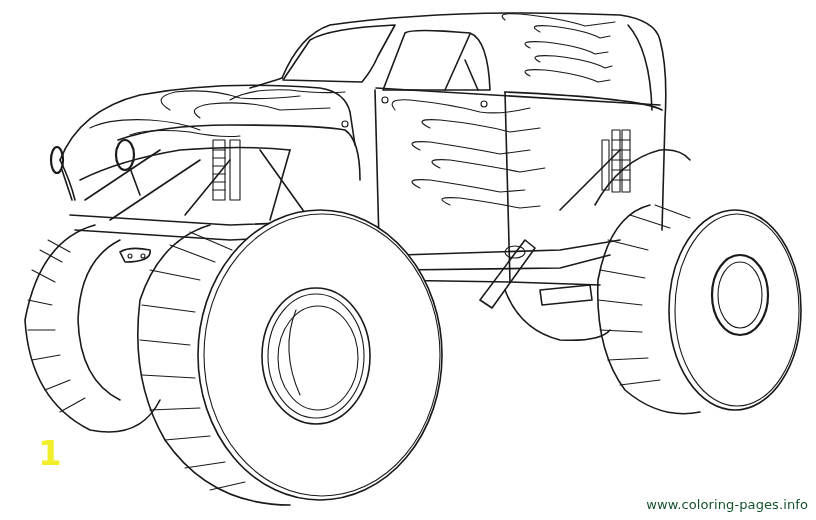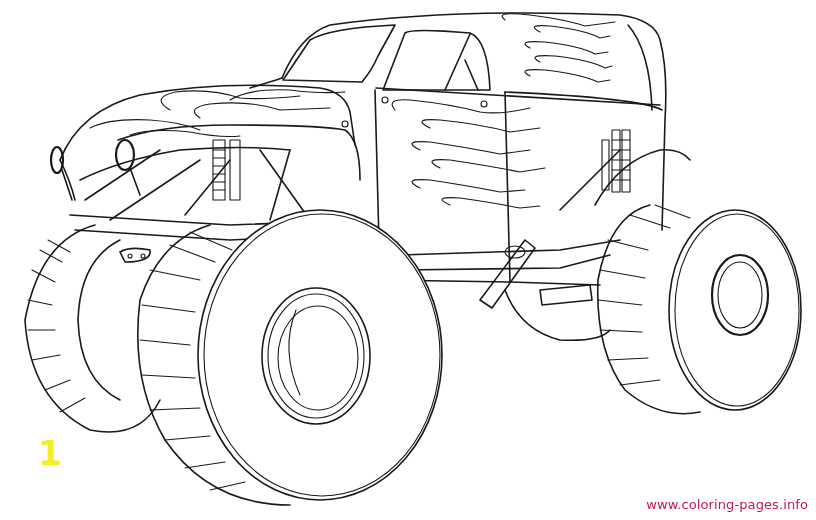--- a/index.html
+++ b/index.html
@@ -9,21 +9,21 @@
     .ln-thin { fill: none; stroke: #1a1a1a; stroke-width: 1.1; stroke-linecap: round; stroke-linejoin: round; }
     .ln-thick { fill: none; stroke: #1a1a1a; stroke-width: 2.2; stroke-linecap: round; stroke-linejoin: round; }
     .fill-w { fill: #ffffff; stroke: #1a1a1a; stroke-width: 1.6; }
     .badge-num {
       position: absolute; left: 38px; top: 436px;
       font-family: "DejaVu Sans", sans-serif; font-weight: bold; font-size: 34px;
       line-height: 34px; color: #f2ee2a;
     }
     .watermark {
       position: absolute; right: 8px; bottom: 8px;
-      font-family: "DejaVu Sans", sans-serif; font-size: 13px; color: #be185d;
+      font-family: "DejaVu Sans", sans-serif; font-size: 13px; color: #14532d;
       letter-spacing: 0.1px;
     }
   </style>
 </head>
 <body>
 
 <svg id="canvas" viewBox="0 0 816 520" xmlns="http://www.w3.org/2000/svg">
 
   <g>
 

